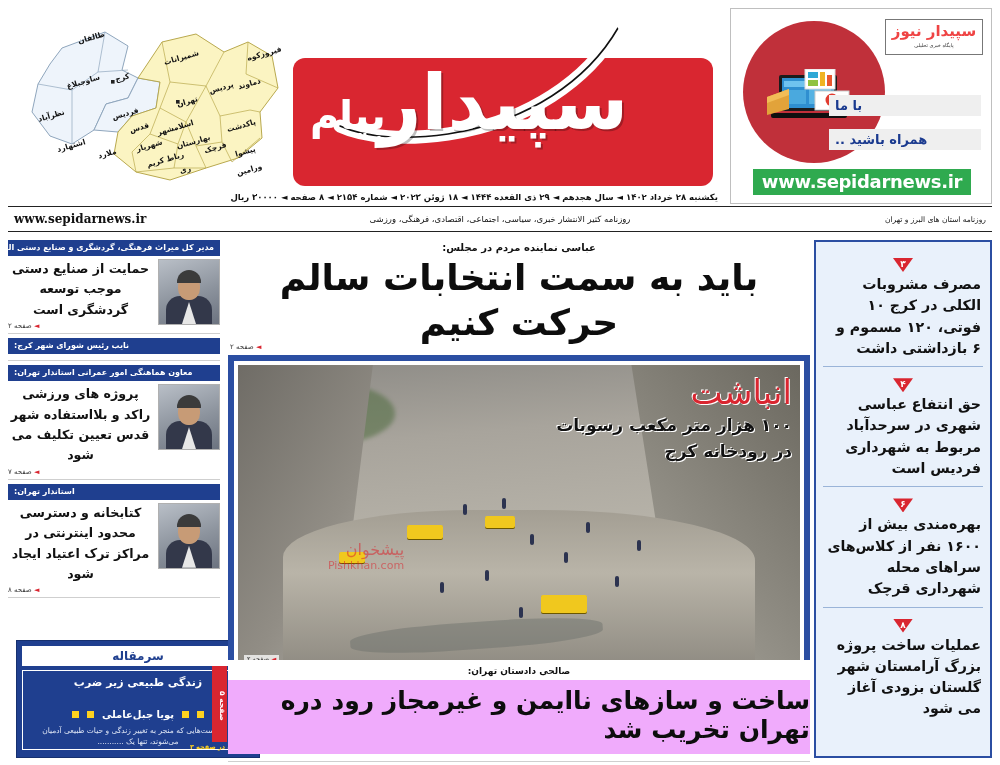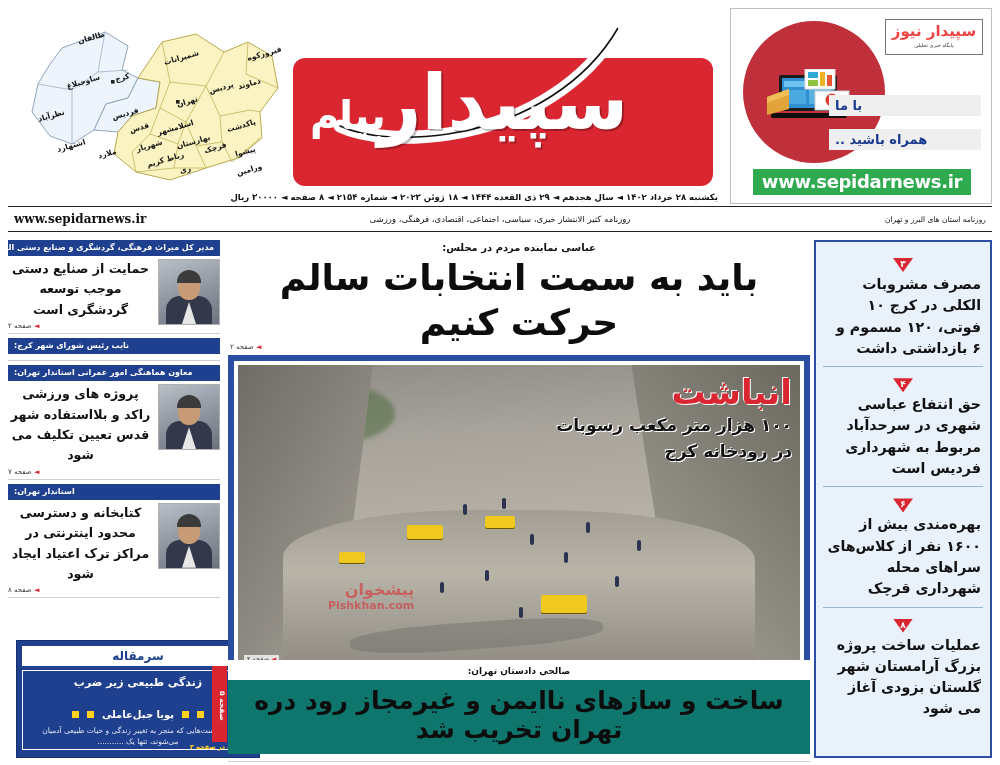--- a/index.html
+++ b/index.html
@@ -327,40 +327,39 @@
   .m2 { left: 44%; top: 50%; width: 30px; height: 12px; }
   .m3 { left: 54%; top: 76%; width: 46px; height: 18px; }
   .m4 { left: 18%; top: 62%; width: 26px; height: 11px; }
   .worker { position: absolute; width: 4px; height: 11px; background: #2c3350; border-radius: 2px; }
   .photo-overlay {
     position: absolute; right: 8px; top: 10px;
     text-align: right; direction: rtl;
     text-shadow: 0 1px 2px rgba(255,255,255,.85);
   }
   .ov-big {
-    font-size: 34px; font-weight: bold; color: #d92630;
+    font-size: 34px; font-weight: normal; color: #d92630;
     line-height: 1; text-shadow: 1px 1px 0 #fff, -1px -1px 0 #fff; text-align: right;
   }
   .ov-sub {
     font-size: 17px; font-weight: bold; color: #111;
     line-height: 1.5; margin-top: 4px;
     text-shadow: 1px 1px 0 #fff, -1px -1px 0 #fff;
   }
   .photo-page {
     position: absolute; left: 6px; bottom: 4px;
     font-size: 6.5px; color: #222; background: rgba(255,255,255,.75);
     padding: 0 3px;
   }
   .photo-page .arw { color: #d92630; }
   .watermark {
     position: absolute; left: 16%; top: 58%;
     color: #d9262e; opacity: .55;
-    font-size: 11px; font-weight: bold;
+    font-size: 11px; font-weight: normal;
     direction: ltr;
-    margin-top: 40px;
   }
   .watermark .fa { font-size: 16px; display: block; direction: rtl; }
 
   
   .bottom-story {
     position: absolute; left: 228px; bottom: 0;
     width: 582px; height: 100px;
     direction: rtl;
   }
   .bs-flag {
@@ -370,22 +369,21 @@
     color: #fff; font-size: 7.5px; font-weight: bold;
     writing-mode: vertical-rl;
     text-align: center;
     padding-top: 4px;
   }
   .bs-kicker {
     text-align: center; font-size: 9px; font-weight: bold; color: #111;
     background: #fff; padding: 6px 0 4px;
   }
   .bs-head {
-    background: #0f766e;
-    text-align: center;
+    background: #f0abfc;
     font-size: 25px; font-weight: bold;
     color: #0d0d0d;
     padding: 6px 0 10px;
     letter-spacing: -.3px;
   }
   .bs-rule { border-bottom: 1px solid #cfcfcf; margin-top: 7px; }
 </style>
 </head>
 <body>
 

